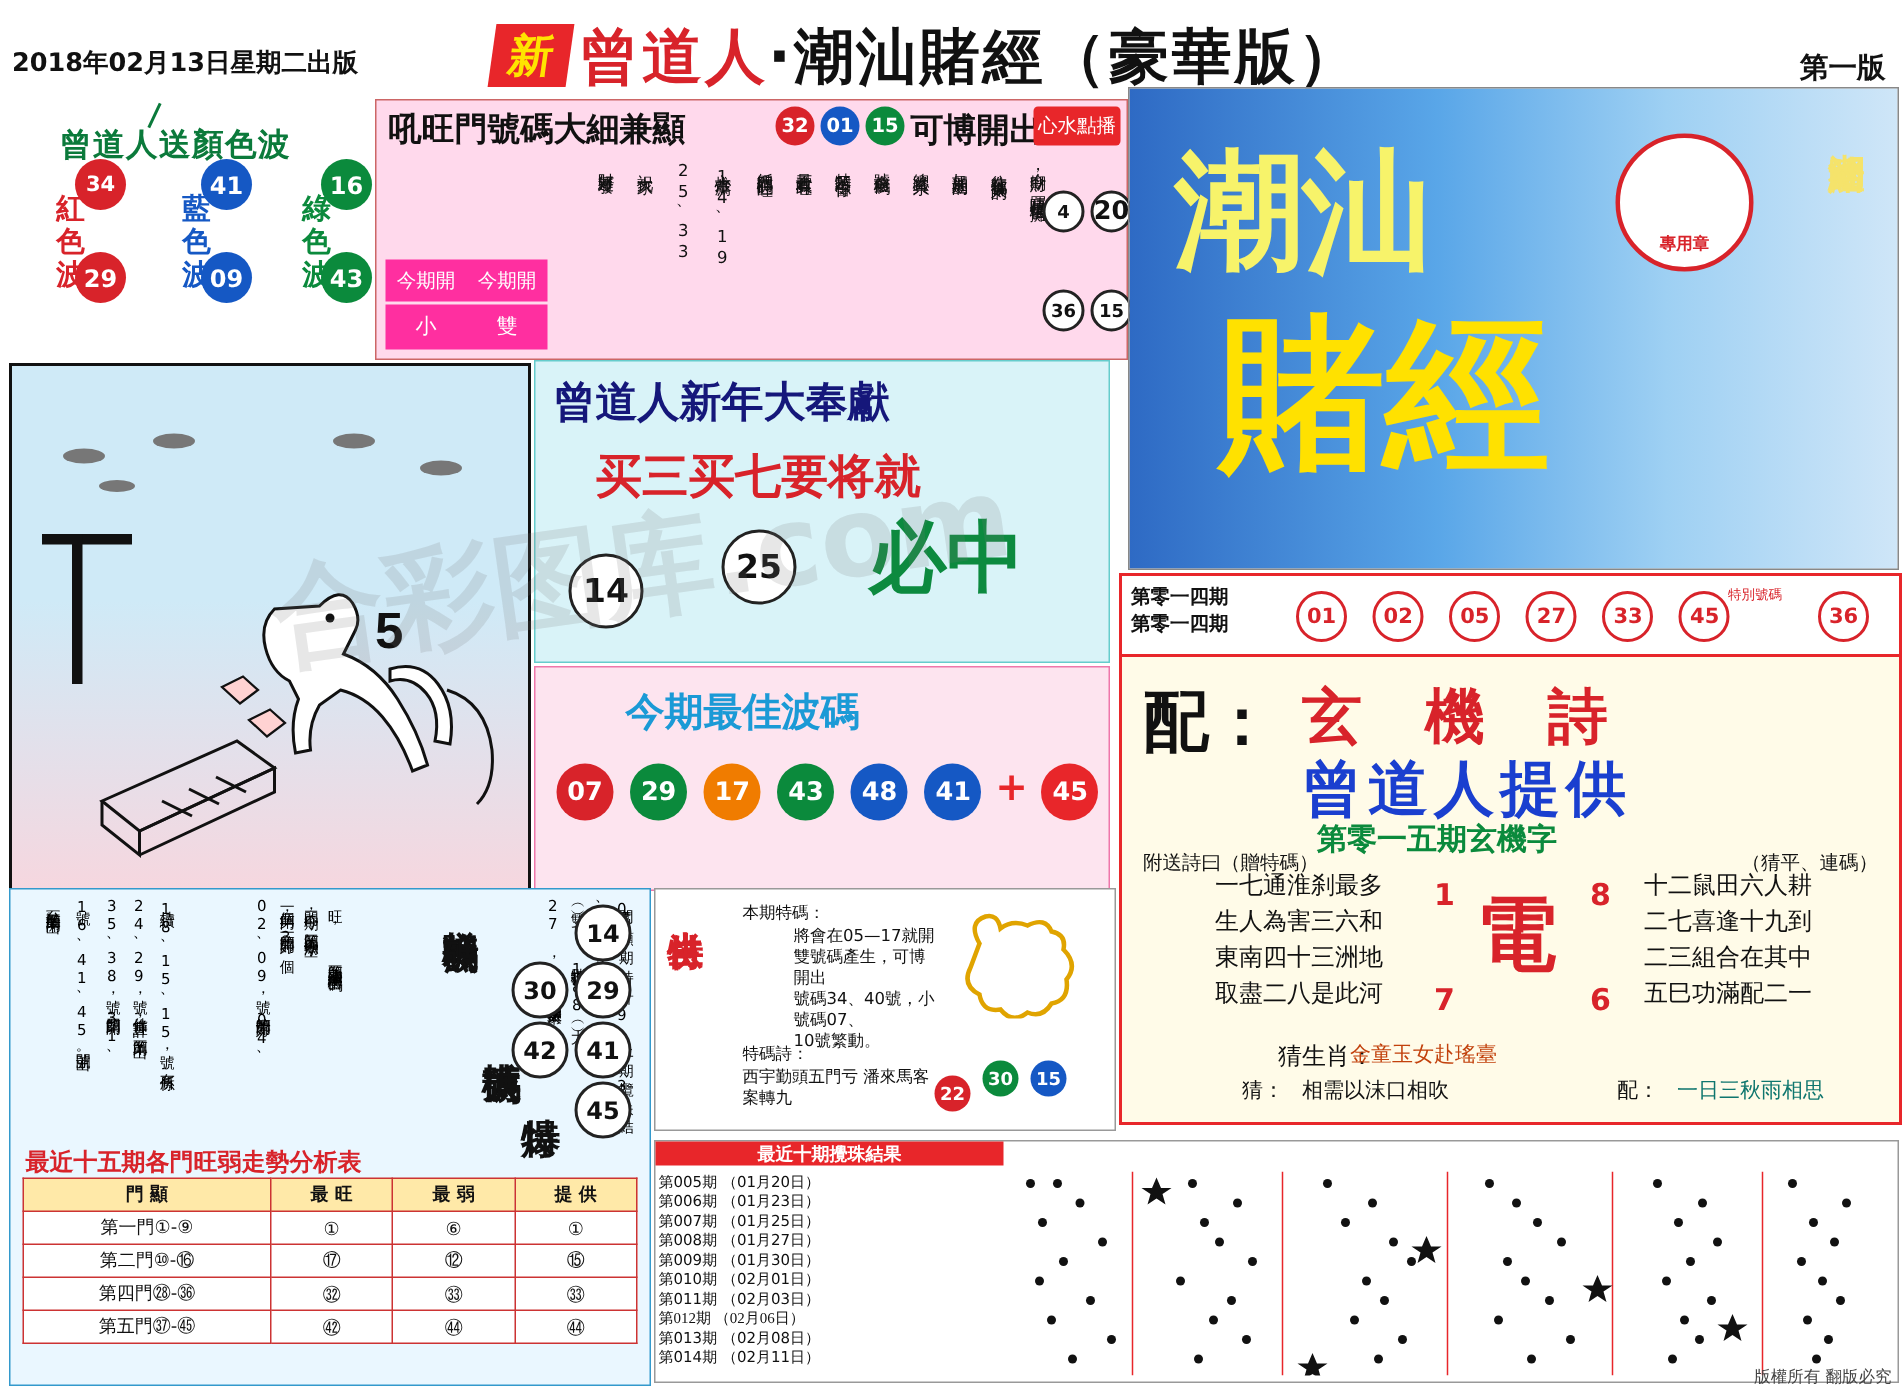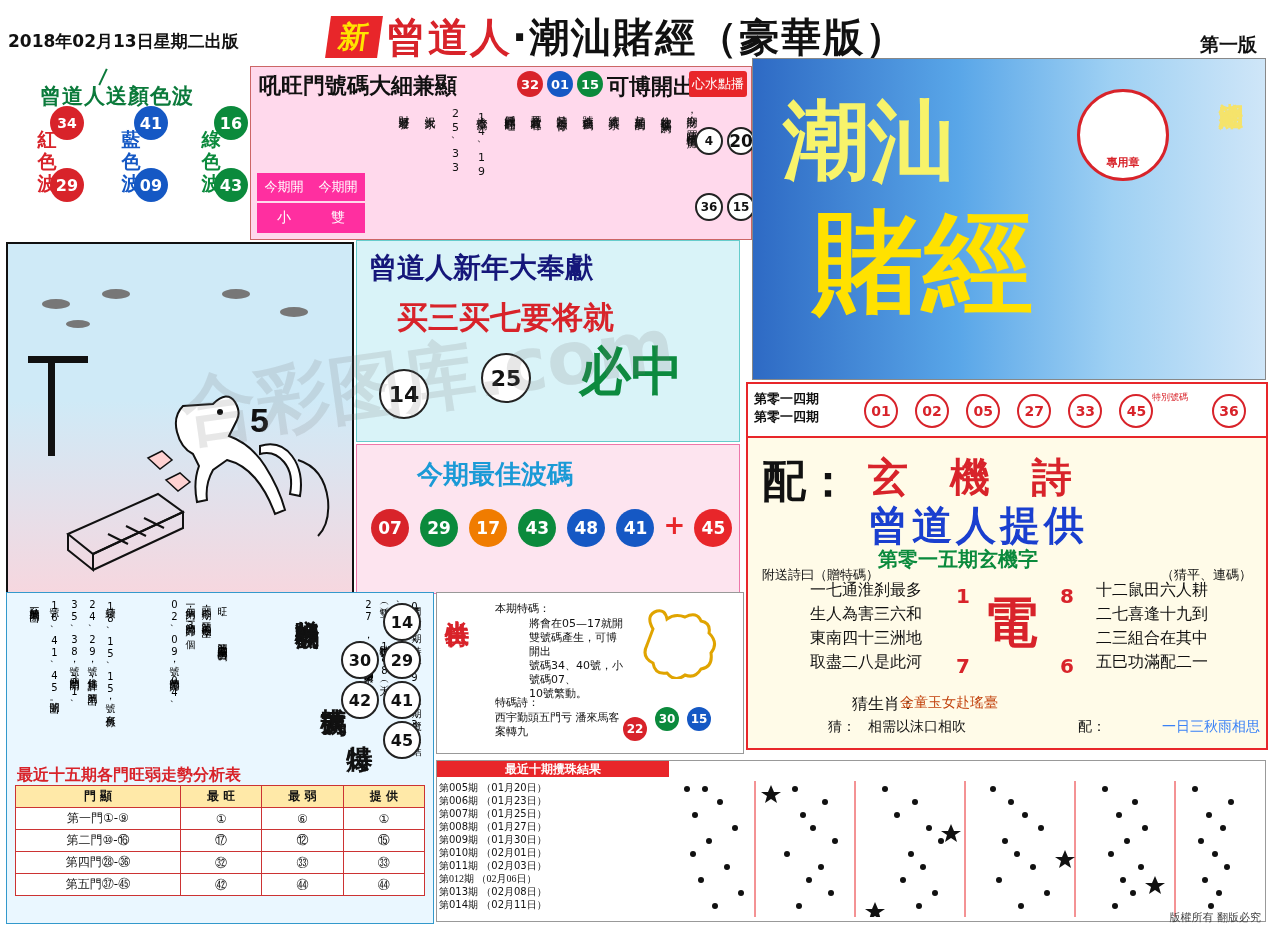--- a/index.html
+++ b/index.html
@@ -356,21 +356,21 @@
       <div>二七喜逢十九到</div>
       <div>二三組合在其中</div>
       <div>五巳功滿配二一</div>
     </div>
 
     <div class="abs" style="left:80px;top:256px;font-size:16px;color:#111;margin-left:24px;">猜生肖：</div>
     <div class="abs" style="left:152px;top:256px;font-size:14px;color:#c2410c;">金童玉女赴瑤臺</div>
     <div class="abs" style="left:80px;top:280px;font-size:14px;color:#111;">猜：</div>
     <div class="abs" style="left:120px;top:280px;font-size:14px;color:#111;">相需以沫口相吹</div>
     <div class="abs" style="left:330px;top:280px;font-size:14px;color:#111;">配：</div>
-    <div class="abs" style="left:370px;top:280px;font-size:14px;color:#3b82f6;margin-left:44px;">一日三秋雨相思</div>
+    <div class="abs" style="left:370px;top:280px;font-size:14px;color:#0f766e;">一日三秋雨相思</div>
   </div>
 
   <div class="abs" id="analysis">
     <div class="abs vert" style="left:402px;top:6px;height:160px;font-size:10px;">門 顯 期 特 計 ， 上 期 攬 珠 結</div>
     <div class="abs vert" style="left:386px;top:6px;height:160px;font-size:10px;">號碼01 ， 09 、 33 、 45 、 02</div>
     <div class="abs vert" style="left:370px;top:6px;height:160px;font-size:10px;">（雙） ， 特別號碼188（大）</div>
     <div class="abs vert" style="left:354px;top:6px;height:160px;font-size:10px;">27 ， 從上期開盤數勢來</div>
     <div class="abs vert" style="left:208px;top:6px;height:160px;font-size:10px;">旺 ， 第五門繼續開勢出一碼</div>
     <div class="abs vert" style="left:192px;top:6px;height:160px;font-size:10px;">三門今期，第三門今期添空。</div>
     <div class="abs vert" style="left:176px;top:6px;height:160px;font-size:10px;">一個第二門，第一門開好3個</div>

